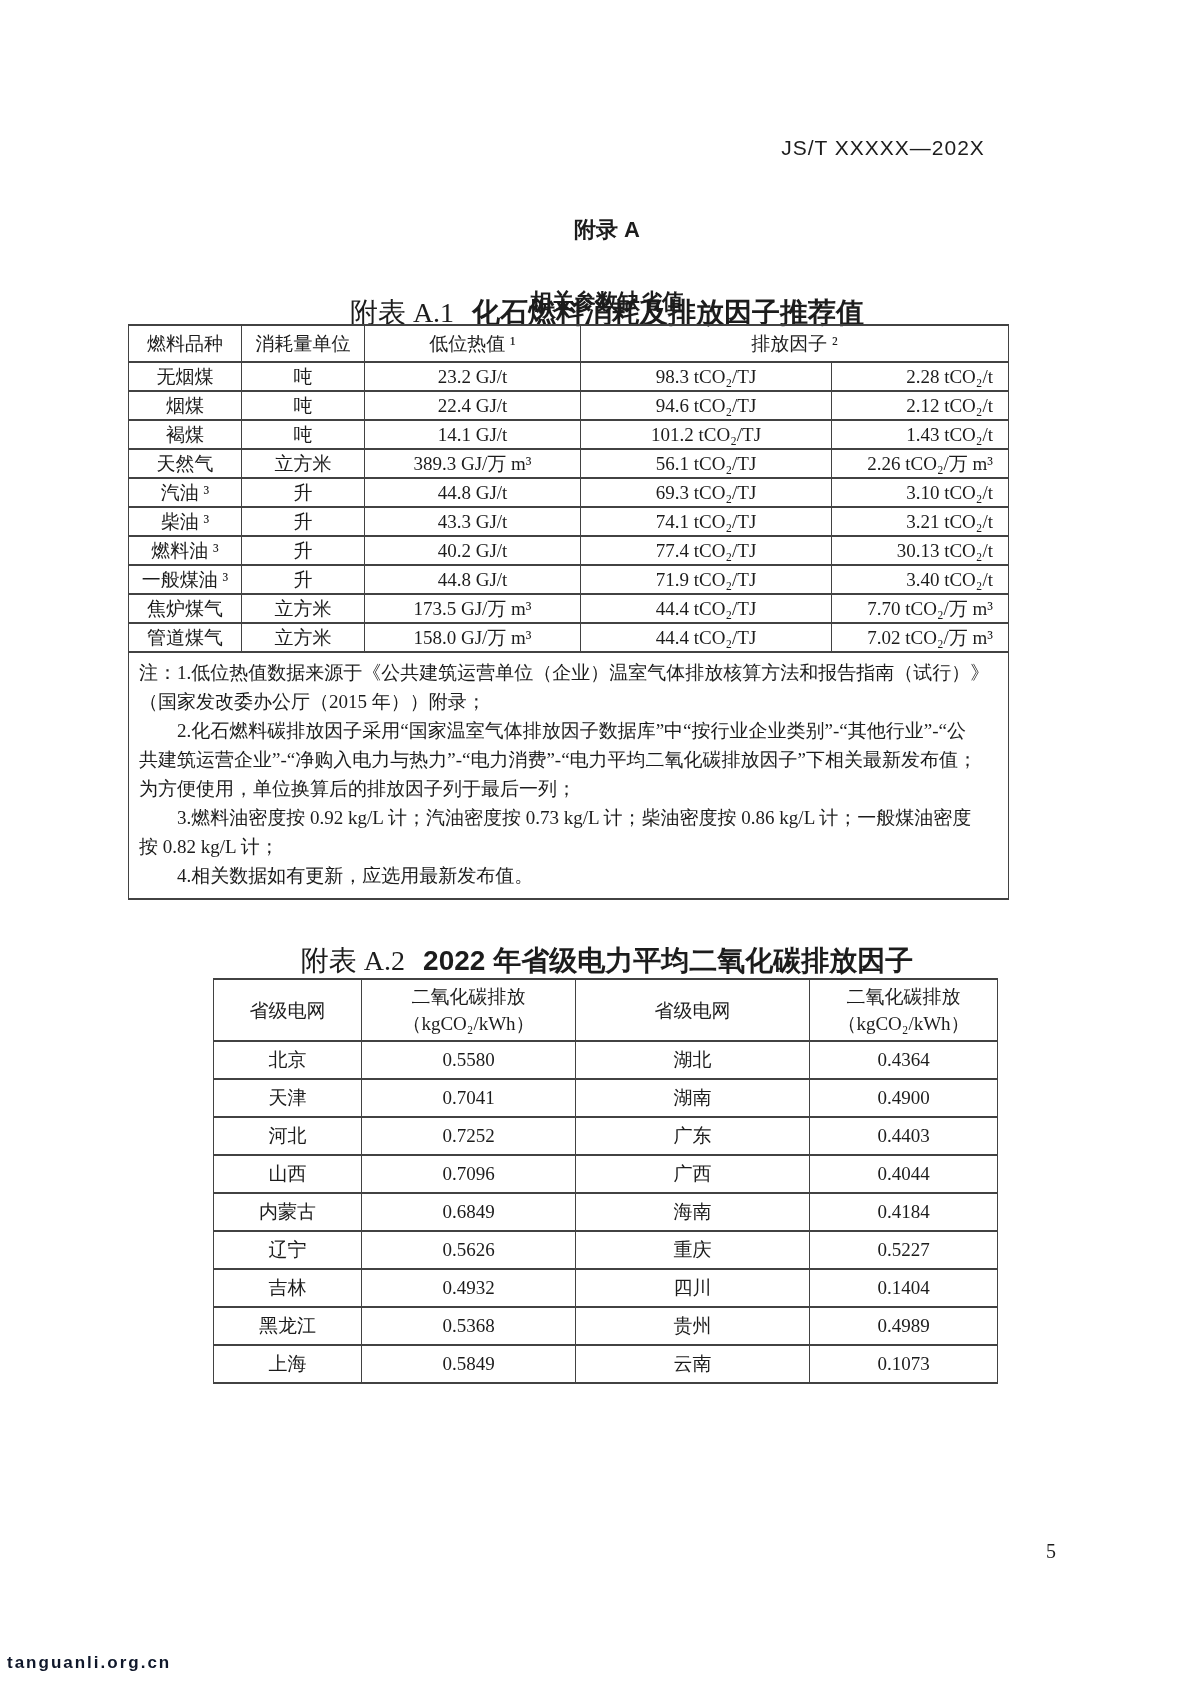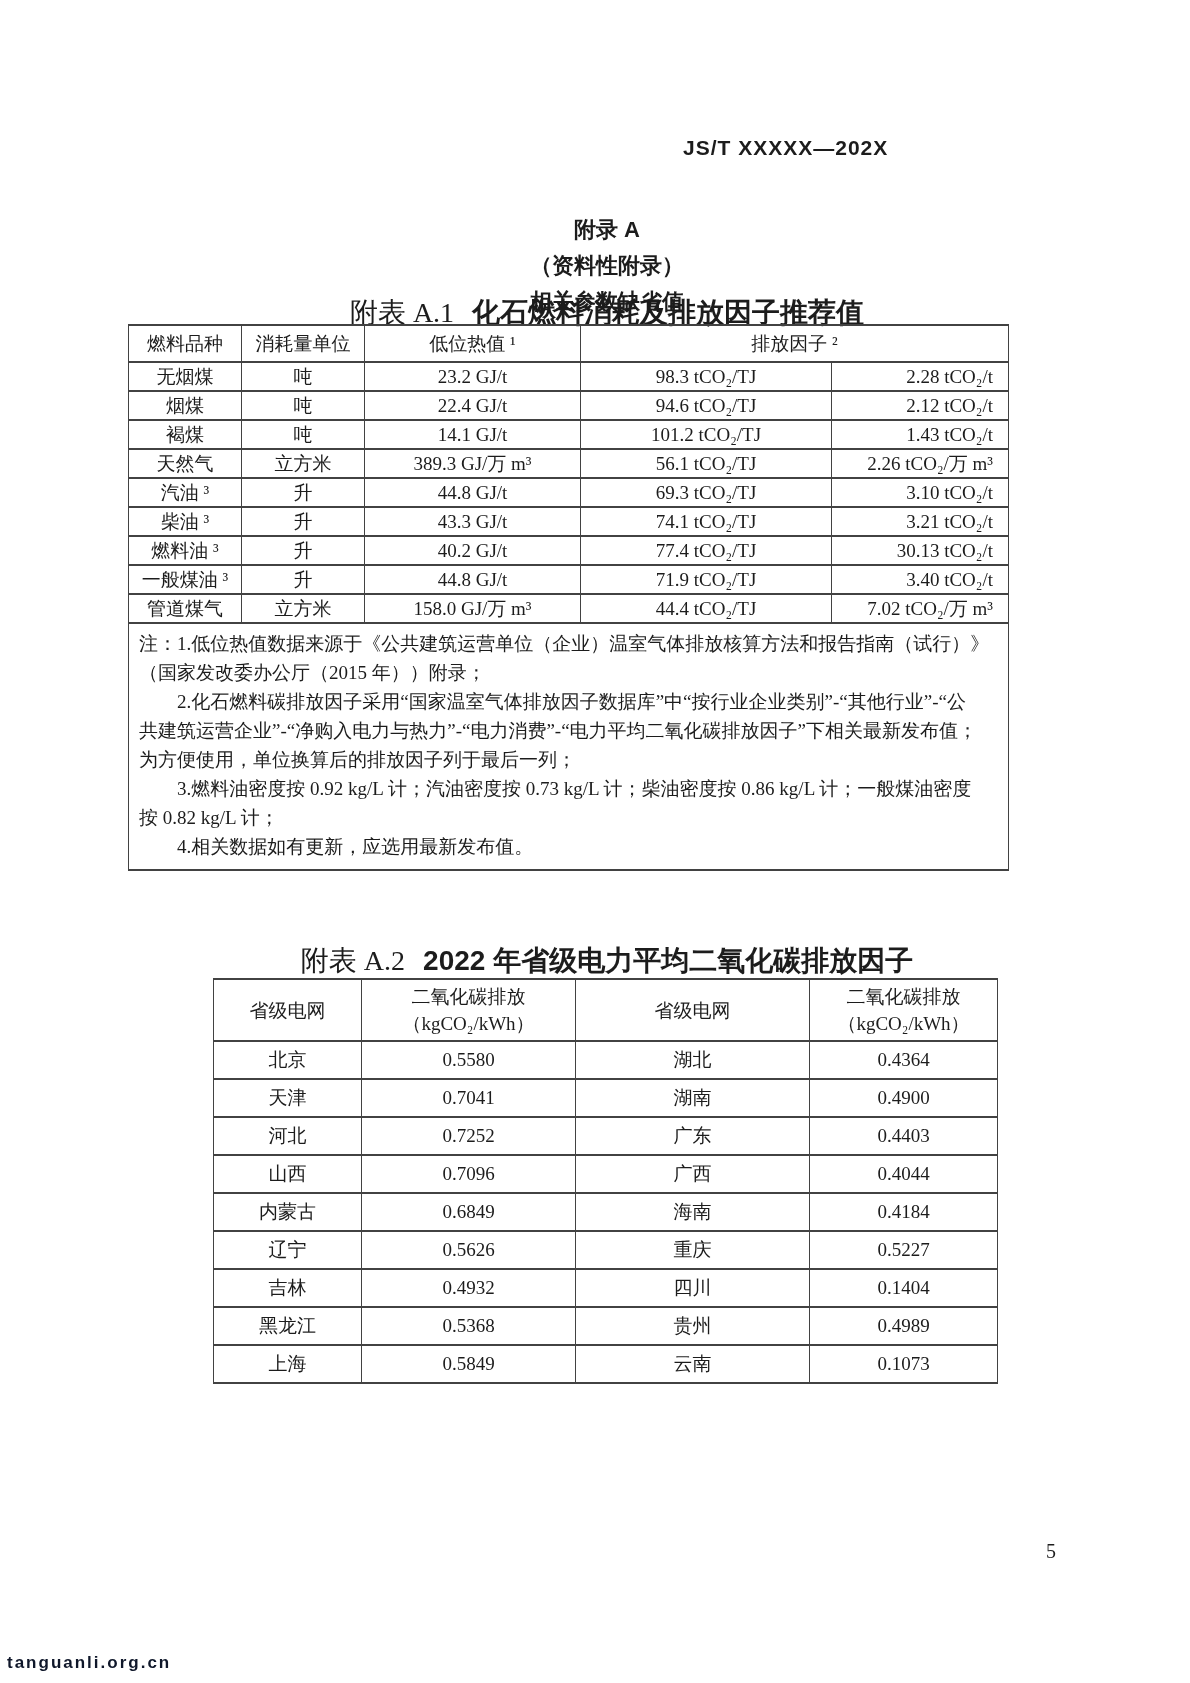--- a/index.html
+++ b/index.html
@@ -3,23 +3,23 @@
 <meta charset="utf-8">
 <style>
   * { margin:0; padding:0; box-sizing:border-box; }
   html,body { background:#ffffff; }
   .page {
     position:relative; width:1190px; height:1683px; background:#ffffff;
     font-family:"Liberation Serif","DejaVu Serif",serif; color:#1c1c1c;
     overflow:hidden;
   }
   .doc-code {
-    position:absolute; top:136px; right:107px; width:400px; text-align:left;
-    font-family:"Liberation Sans","DejaVu Sans",sans-serif;
-    font-weight:700; font-size:21px; letter-spacing:1px;
+    position:absolute; top:136px; right:107px; width:400px; text-align:center;
+    font-family:"Liberation Sans","DejaVu Sans",sans-serif;
+    font-weight:400; font-size:21px; letter-spacing:1px;
   }
   .center-band { position:absolute; left:128px; width:958px; text-align:center; }
   .appendix-line {
     font-family:"Liberation Sans","DejaVu Sans",sans-serif;
     font-weight:700; font-size:22px;margin-top:34px;
   }
   .t-appendix-label { top:181px; }
   .t-appendix-type  { top:217px; }
   .t-appendix-title { top:253px; }
   .caption { font-size:28px; }
@@ -61,21 +61,20 @@
   }
 </style>
 </head>
 <body>
 
 <div class="page">
 
   <div class="doc-code">JS/T XXXXX—202X</div>
 
   <div class="center-band appendix-line t-appendix-label">附录 A</div>
-  <div class="center-band appendix-line t-appendix-type">（资料性附录）</div>
   <div class="center-band appendix-line t-appendix-title">相关参数缺省值</div>
 
   <div class="center-band caption cap-a1">
     <span class="cap-label">附表 A.1</span><span class="cap-title">化石燃料消耗及排放因子推荐值</span>
   </div>
 
   <table class="tbl-a1">
     <colgroup>
       <col style="width:113px">
         <col style="width:123px">
@@ -151,20 +150,27 @@
         </tr>
 
         <tr>
           <td>一般煤油 ³</td>
           <td>升</td>
           <td>44.8 GJ/t</td>
           <td>71.9 tCO₂/TJ</td>
           <td class="col-ef-unit">3.40 tCO₂/t</td>
         </tr>
 
+        <tr>
+          <td>焦炉煤气</td>
+          <td>立方米</td>
+          <td>173.5 GJ/万 m³</td>
+          <td>44.4 tCO₂/TJ</td>
+          <td class="col-ef-unit">7.70 tCO₂/万 m³</td>
+        </tr>
 
         <tr>
           <td>管道煤气</td>
           <td>立方米</td>
           <td>158.0 GJ/万 m³</td>
           <td>44.4 tCO₂/TJ</td>
           <td class="col-ef-unit">7.02 tCO₂/万 m³</td>
         </tr>
       </tbody>
     <tbody>

